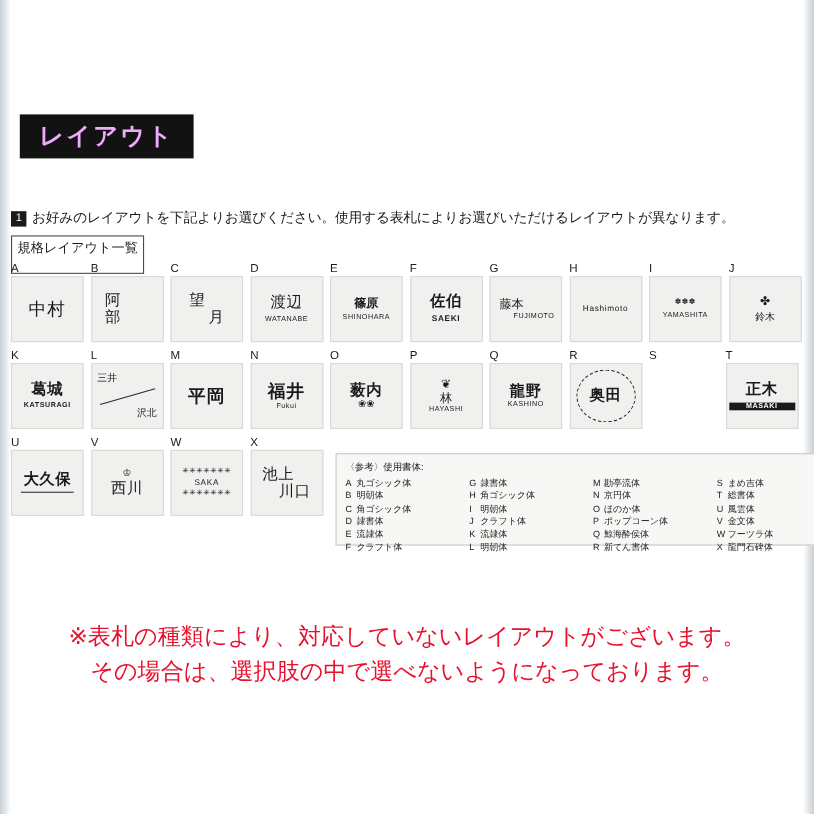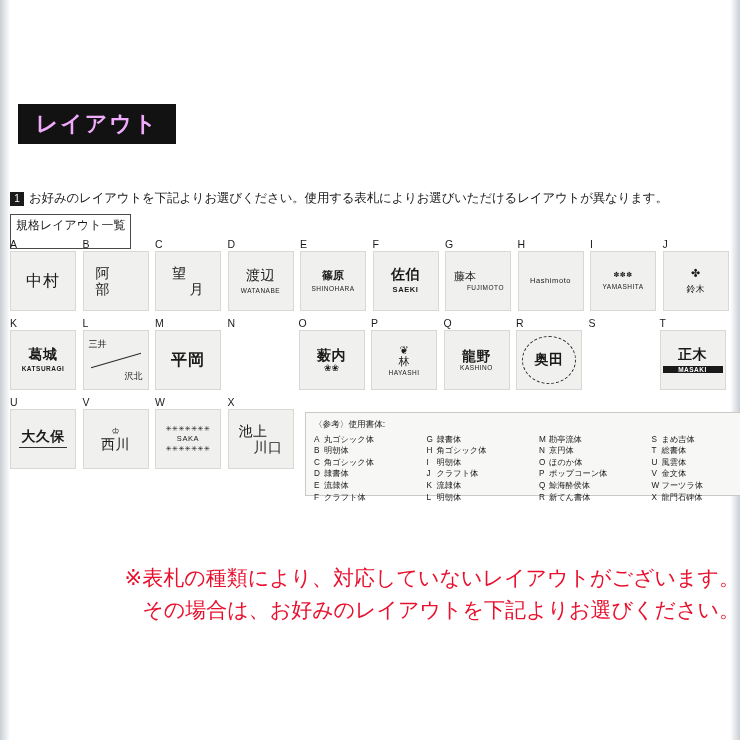--- a/index.html
+++ b/index.html
@@ -179,21 +179,21 @@
   .legend-key {
     display: inline-block;
     width: 10px;
   }
   
   .notice {
     position: absolute;
     left: 0;
     top: 562px;
     width: 740px;
-    text-align: right;
+    text-align: center;
     color: #e8102d;
     font-size: 21px;
     line-height: 32px;
     font-family: "DejaVu Sans", sans-serif;
     letter-spacing: 0px;
   }
   
   .edge-left, .edge-right {
     position: absolute;
     top: 0;
@@ -354,20 +354,26 @@
         <div class="letter">M</div>
         <div class="sample">
           <div class="inner">
               <div class="jp-big bold serif">平岡</div>
             </div>
         </div>
       </div>
 
       <div class="cell">
         <div class="letter">N</div>
+        <div class="sample">
+          <div class="inner">
+            <div class="jp-big bold serif">福井</div>
+            <div class="rom-xs" style="margin-top:1px">Fukui</div>
+          </div>
+        </div>
       </div>
 
       <div class="cell">
         <div class="letter">O</div>
         <div class="sample">
           <div class="inner">
             <div class="jp-med bold serif">薮内</div>
             <div class="jp-xs">❀❀</div>
           </div>
         </div>
@@ -503,16 +509,16 @@
         <div><span class="legend-key">V</span><span>金文体</span></div>
         <div><span class="legend-key">W</span><span>フーツラ体</span></div>
         <div><span class="legend-key">X</span><span>龍門石碑体</span></div>
       </div>
 
     </div>
   </div>
 
   <div class="notice">
     <div>※表札の種類により、対応していないレイアウトがございます。</div>
-    <div>その場合は、お好みのレイアウトを下記よりお選びください。</div>
+    <div>その場合は、選択肢の中で選べないようになっております。</div>
   </div>
 
 </div>
 
 </body></html>

